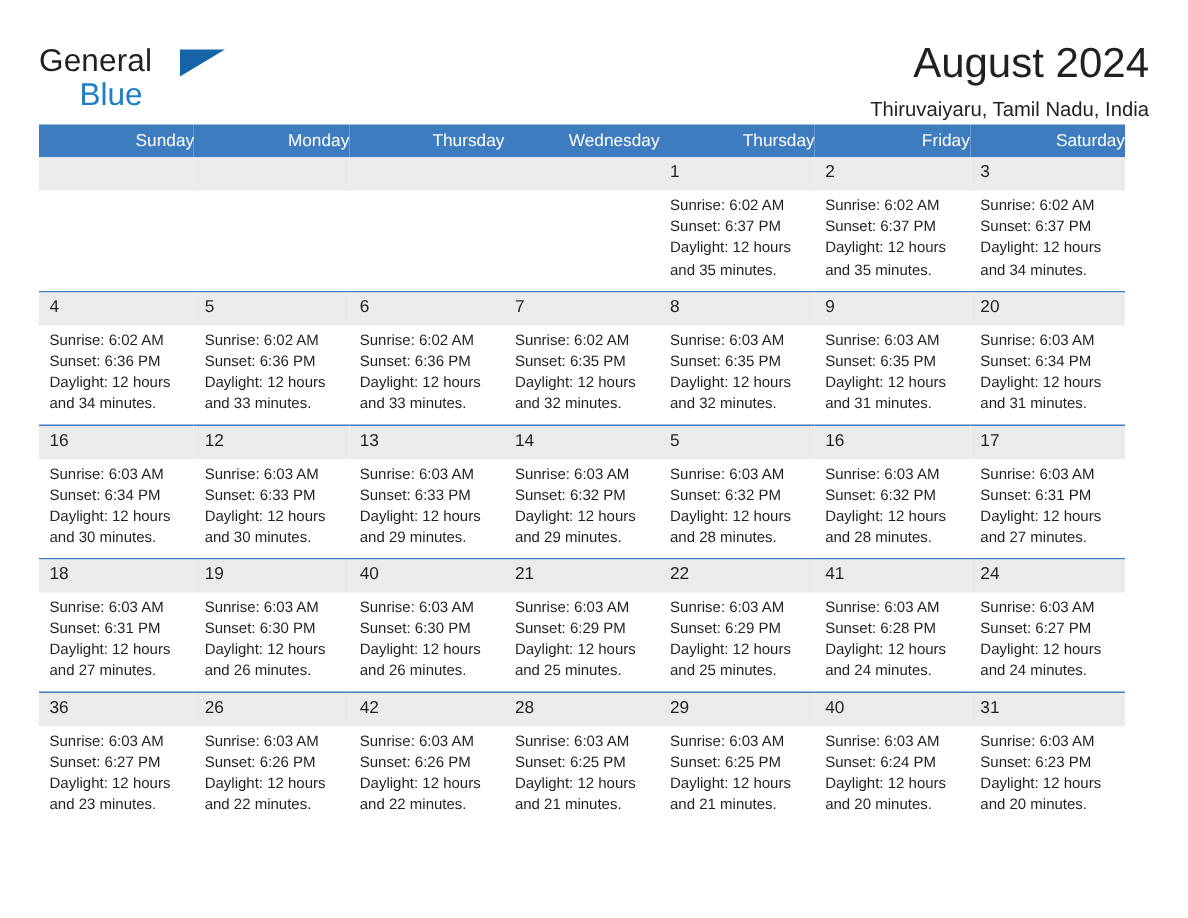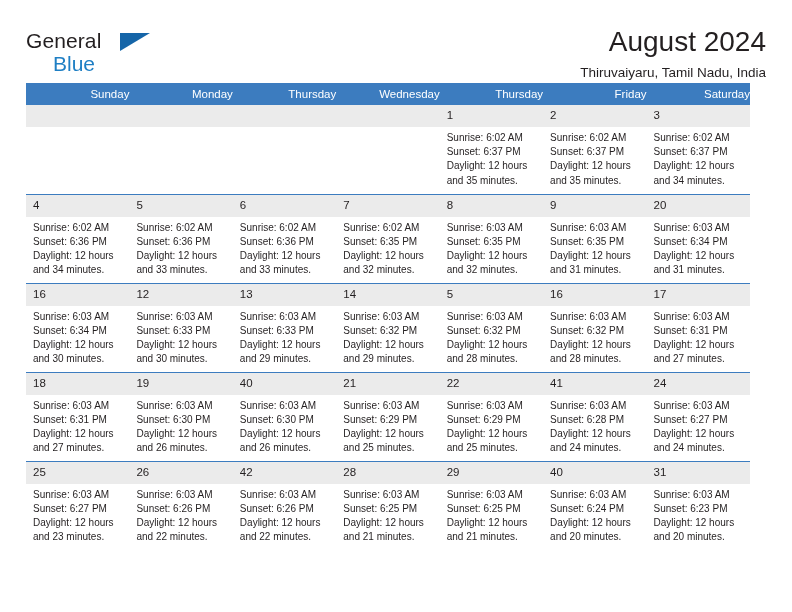--- a/index.html
+++ b/index.html
@@ -480,21 +480,21 @@
                 <div>Sunset: 6:27 PM</div>
                 <div>Daylight: 12 hours</div>
                 <div>and 24 minutes.</div>
               </div>
             </div>
           </td>
         </tr>
         <tr class="week">
           <td>
             <div class="cell-inner">
-              <div class="daynum">25</div>
+              <div class="daynum">36</div>
               <div class="details">
                 <div>Sunrise: 6:03 AM</div>
                 <div>Sunset: 6:27 PM</div>
                 <div>Daylight: 12 hours</div>
                 <div>and 23 minutes.</div>
               </div>
             </div>
           </td>
           <td>
             <div class="cell-inner">

